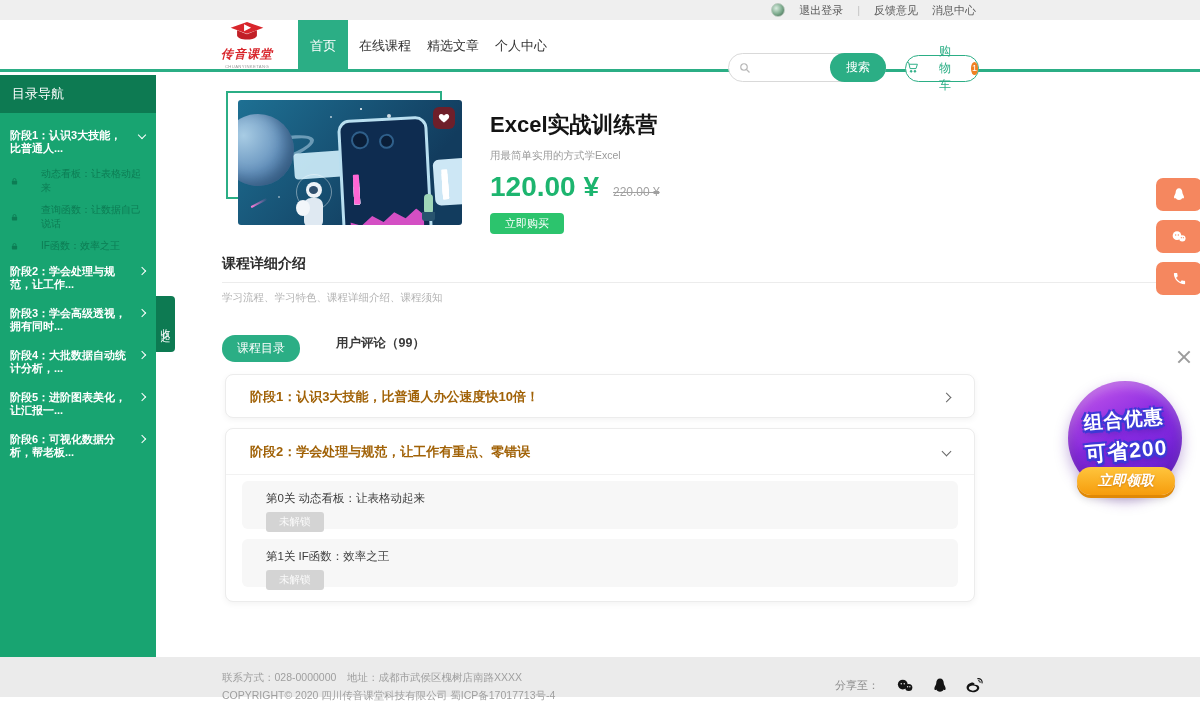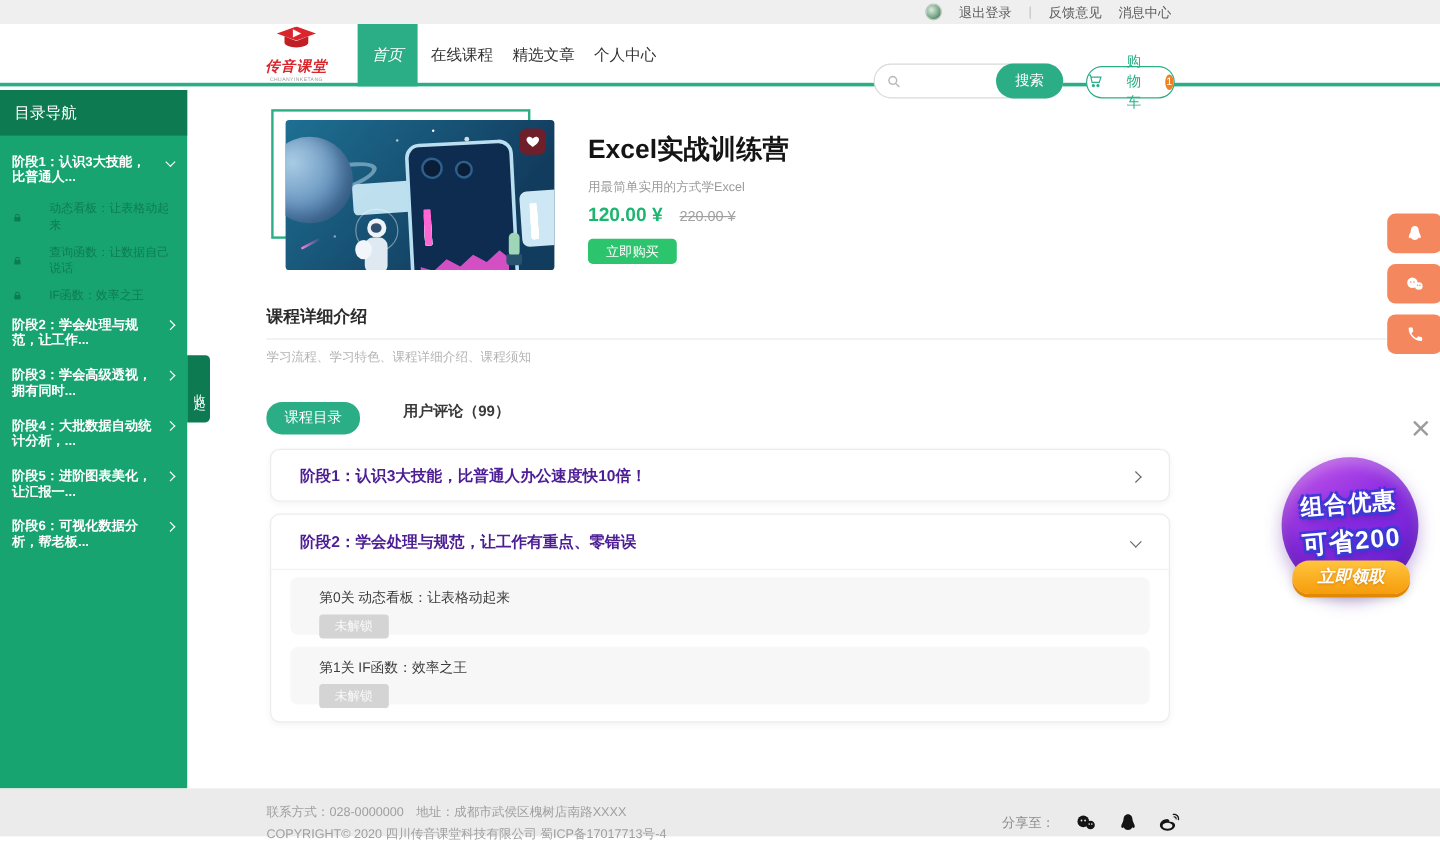--- a/index.html
+++ b/index.html
@@ -21,21 +21,21 @@
   .tb-div{color:#c2c2c2;}
 
   
   .navbar{position:absolute;left:0;top:20px;width:1200px;height:52px;background:#fff;
     border-bottom:3px solid var(--primary-green);}
   .logo{position:absolute;left:216px;top:2px;width:62px;text-align:center;cursor:pointer;}
   .logo-title{display:block;font-size:12px;font-weight:bold;font-style:italic;color:#d8262c;letter-spacing:1px;margin-top:-1px;}
   .logo-sub{display:block;font-size:5px;color:#9a9a9a;letter-spacing:.4px;transform:scale(.85);}
   .nav-item{position:absolute;top:0;height:52px;line-height:52px;text-align:center;font-size:13px;color:#333;cursor:pointer;}
   .nav-item.active{background:var(--primary-green);color:#fff;}
-  .nav-home{left:298px;width:50px;font-style:italic;}
+  .nav-home{left:298px;width:50px;}
   .nav-courses{left:352px;width:66px;}
   .nav-articles{left:420px;width:66px;}
   .nav-profile{left:488px;width:66px;}
 
   .search{position:absolute;left:728px;top:33px;width:158px;height:29px;border:1px solid #d9d9d9;
     border-radius:15px;background:#fff;display:flex;align-items:center;}
   .search-icon{margin-left:10px;display:flex;}
   .search input{flex:1;border:none;outline:none;font-size:12px;padding:0 6px;width:60px;background:transparent;}
   .search-btn{position:absolute;right:-1px;top:-1px;width:56px;height:29px;border:none;border-radius:15px;
     background:var(--primary-green);color:#fff;font-size:12px;cursor:pointer;}
@@ -93,40 +93,40 @@
   .il-pack{left:58px;top:100px;width:14px;height:16px;border-radius:50%;background:#f2f6fa;}
   .il-cactus{left:186px;top:94px;width:9px;height:20px;border-radius:4px;background:#9fd6b8;}
   .il-pot{left:184px;top:112px;width:13px;height:9px;background:#28536e;border-radius:0 0 3px 3px;}
   .heart-btn{right:7px;top:7px;width:22px;height:22px;border-radius:6px;background:#6e1f2a;
     display:flex;align-items:center;justify-content:center;cursor:pointer;}
 
   .course-info{position:absolute;left:490px;top:110px;width:360px;}
   .course-title{font-size:22px;font-weight:bold;color:#141414;}
   .course-sub{margin-top:9px;font-size:10.5px;color:#9b9b9b;}
   .price-row{margin-top:8px;display:flex;align-items:baseline;gap:14px;}
-  .price{font-size:16px;font-weight:bold;color:var(--price-green);}
+  .price{font-size:28px;font-weight:bold;color:var(--price-green);}
   .orig-price{font-size:12px;color:#a0a0a0;text-decoration:line-through;}
   .buy-btn{margin-top:10px;width:74px;height:21px;border:none;border-radius:4px;background:var(--buy-green);
     color:#fff;font-size:11px;cursor:pointer;}
 
   
   .section-title{position:absolute;left:222px;top:255px;font-size:14px;font-weight:bold;color:#2c2c2c;}
   .section-divider{position:absolute;left:222px;top:282px;width:971px;height:1px;background:#ececec;}
   .section-desc{position:absolute;left:222px;top:291px;font-size:10.5px;color:#b3b3b3;}
   .tabs{position:absolute;left:222px;top:335px;display:flex;align-items:flex-start;gap:36px;}
   .tab-pill{padding:5px 15px;border-radius:13px;background:var(--primary-green);color:#fff;font-size:12px;cursor:pointer;}
   .tab-plain{font-size:12.5px;font-weight:600;color:#3a3a3a;cursor:pointer;}
 
   .acc-card{position:absolute;left:225px;width:750px;background:#fff;border:1px solid #ececec;border-radius:8px;
     box-shadow:0 2px 6px rgba(0,0,0,.05);}
   .acc1{top:374px;height:44px;}
   .acc2{top:428px;height:174px;}
   .acc-head{height:44px;display:flex;align-items:center;justify-content:space-between;padding:0 24px;cursor:pointer;}
   .acc2 .acc-head{height:46px;}
-  .acc-title{font-size:13px;font-weight:bold;color:#4c1d95;}
+  .acc-title{font-size:13px;font-weight:bold;color:#a16207;}
   .acc-head .chev{color:#666;width:7px;height:7px;}
   .acc-body{padding:6px 16px 0 16px;}
   .lesson{background:#f7f7f7;border-radius:6px;padding:10px 24px;margin-bottom:10px;height:48px;cursor:pointer;}
   .lesson-name{font-size:11.5px;color:#3d3d3d;}
   .lesson-status{display:inline-block;margin-top:6px;background:#d4d4d4;color:#fafafa;font-size:10.5px;
     padding:3px 13px;border-radius:3px;}
 
   
   .float-icon{position:absolute;left:1156px;width:46px;height:33px;background:var(--orange);border-radius:7px;
     display:flex;align-items:center;justify-content:center;cursor:pointer;}

